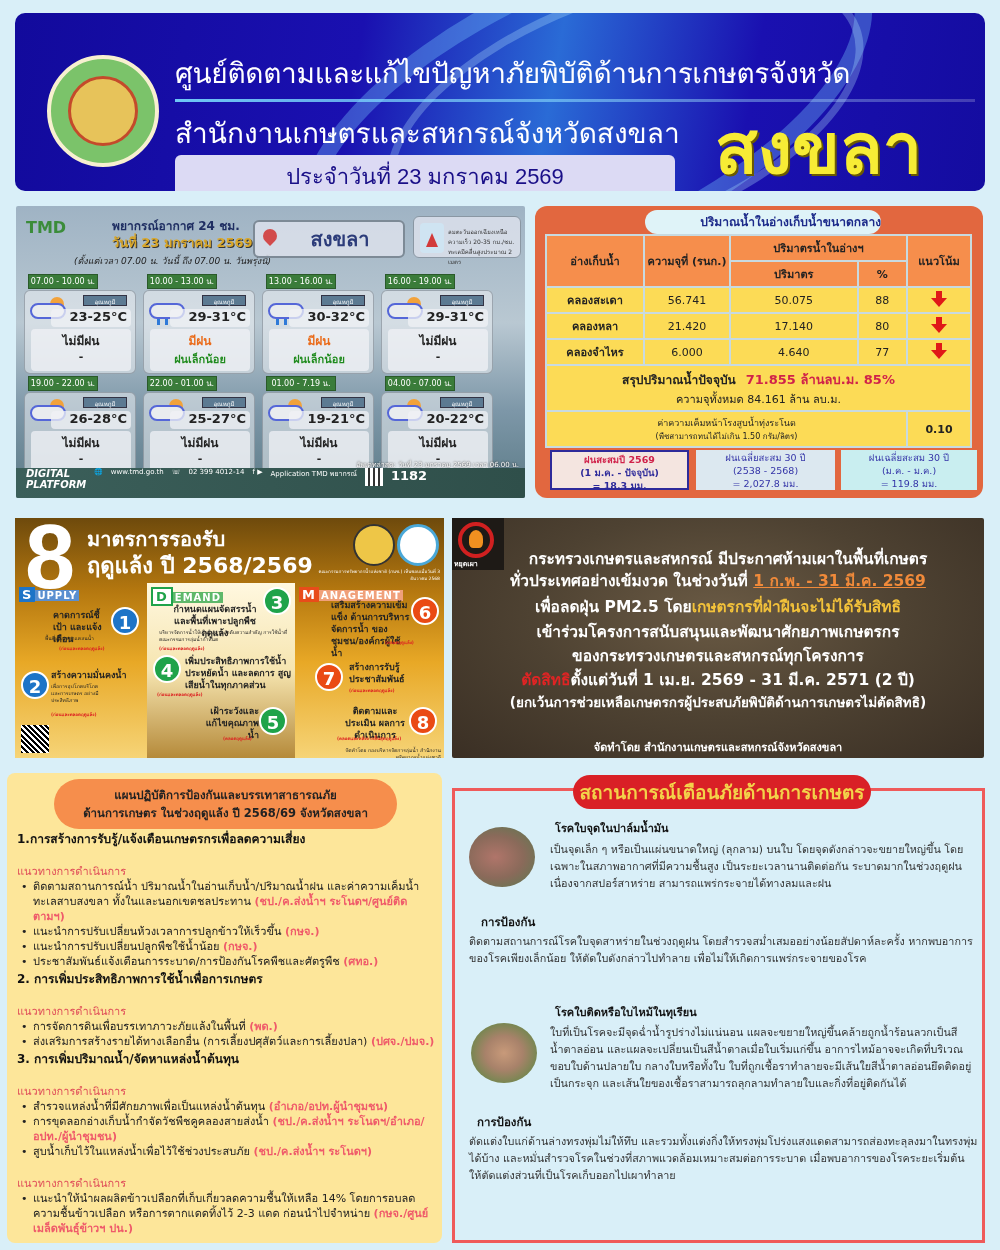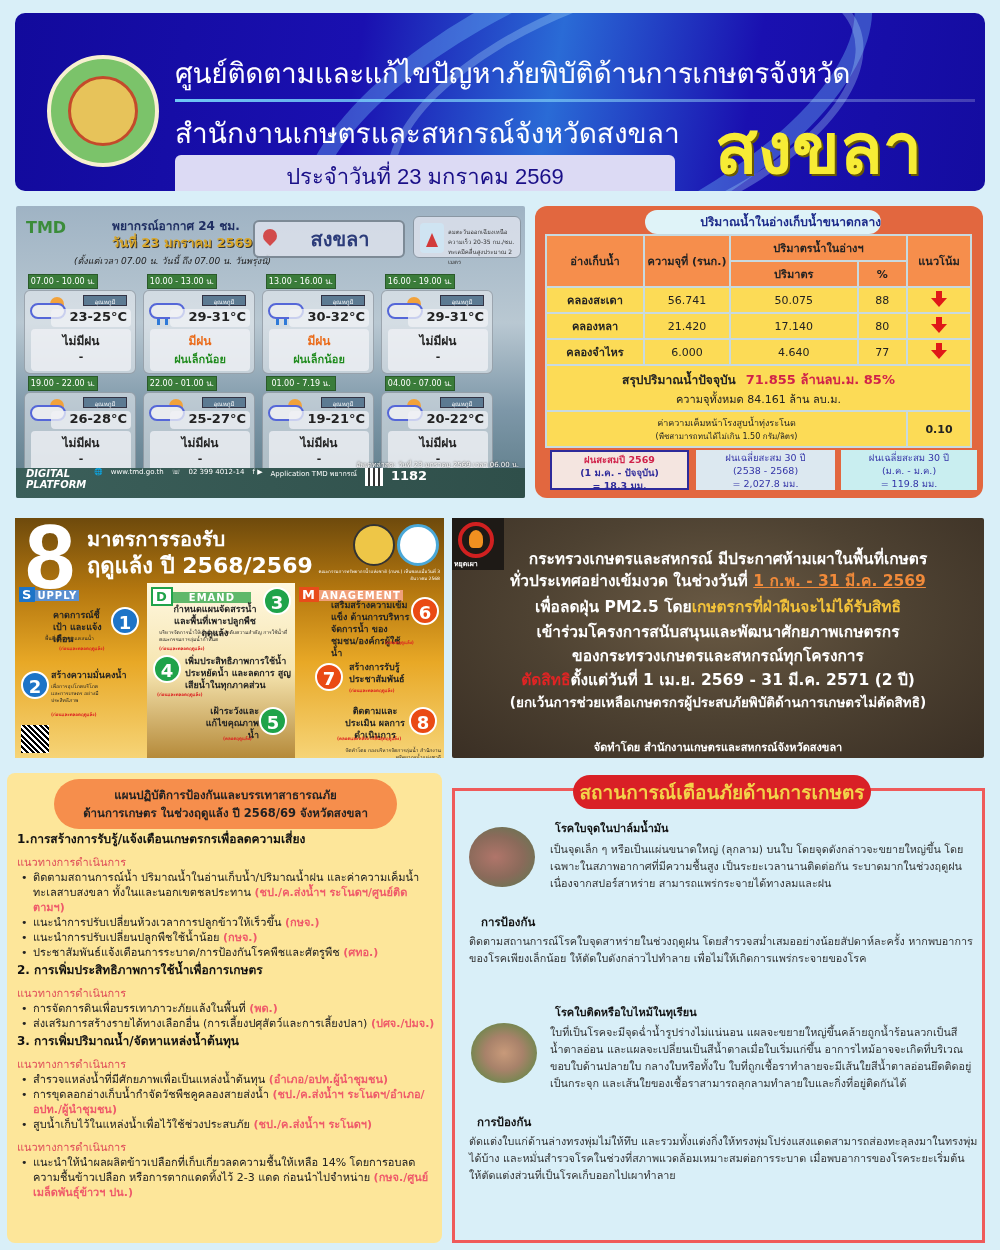--- a/index.html
+++ b/index.html
@@ -83,21 +83,21 @@
 .m-seal1{left:338px;top:6px;width:42px;height:42px;border-radius:50%;background:#eec647;border:2px solid #333}
 .m-seal2{left:382px;top:6px;width:42px;height:42px;border-radius:50%;background:#fff;border:3px solid #4aa8d8}
 .m-note{left:300px;top:50px;font-size:4.5px;color:#fff;width:125px;text-align:right}
 .col{position:absolute;top:65px;height:175px}
 .col-s{left:0;width:127px}
 .col-d{left:132px;width:148px;background:linear-gradient(180deg,#fff8e0 0%,#f6e5b0 50%,#b58a3a 100%)}
 .col-m{left:280px;width:149px}
 .ch{position:absolute;top:4px;left:4px;font-size:10px;font-weight:bold;color:#fff;letter-spacing:1px}
 .ch b{display:inline-block;background:#1d74c7;padding:0 3px;font-size:13px}
 .col-d .ch b{background:#fff;color:#1fa34a;border:2px solid #1fa34a}
-.col-d .ch span{background:#5fb86a;padding:0 16px}
+.col-d .ch span{background:#5fb86a;padding:0 2px}
 .col-m .ch b{background:#e84c1a}
 .col-m .ch span{background:#f0a07a;padding:0 2px}
 .col-s .ch span{background:#5a8fd0;padding:0 2px}
 .num{position:absolute;width:28px;height:28px;border-radius:50%;color:#fff;font-weight:bold;font-size:18px;text-align:center;line-height:28px;border:2px solid #fff}
 .num.b{background:#1d74c7}.num.g{background:#1fa34a}.num.r{background:#ea4a14}
 .mitem{position:absolute;font-size:9px;font-weight:bold;color:#222;line-height:12px}
 .mnote{position:absolute;font-size:4.5px;color:#d22;font-weight:bold}
 .msmall{position:absolute;font-size:5px;color:#222;line-height:7px}
 .qr2{position:absolute;width:28px;height:28px;background:repeating-linear-gradient(45deg,#000 0 2px,#fff 2px 4px)}
 
@@ -111,21 +111,21 @@
 .bl .y{color:#f3c23a}
 .bl .u{color:#f08a3a;text-decoration:underline}
 .bl .r{color:#e02424}
 .burn-foot{left:0;top:220px;width:532px;text-align:center;font-size:11px;color:#fff;font-weight:bold}
 
 
 #plan{left:7px;top:773px;width:435px;height:470px;background:#fde69a;border-radius:8px}
 .plan-title{left:47px;top:6px;width:343px;height:50px;background:#f68e4c;border-radius:25px;color:#222;font-weight:bold;font-size:11.5px;text-align:center;line-height:18px;padding-top:7px}
 .plan-body{left:10px;top:56px;width:420px;font-size:11px;line-height:15px}
 .ph{font-weight:bold;font-size:12px;margin-top:3px;color:#111}
-.pg{color:#e0505a;margin-top:8px}
+.pg{color:#e0505a;margin-top:17px}
 .pb{padding-left:16px;position:relative;color:#222}
 .pb:before{content:"•";position:absolute;left:4px}
 .pb .rd{color:#ef5a6a;font-weight:bold}
 
 
 #alert{left:452px;top:788px;width:533px;height:455px;border:3px solid #ef5a5a;background:#d9eff8}
 .alert-title{left:118px;top:-16px;width:298px;height:34px;background:#d92026;border-radius:17px;color:#f3d34a;font-weight:bold;font-size:19px;text-align:center;line-height:34px}
 .dis-img{position:absolute;width:66px;height:60px;border-radius:50%}
 .img1{left:14px;top:36px;background:radial-gradient(ellipse at 40% 50%,#b0756a 0%,#8a6a5a 50%,#5a7a50 100%)}
 .img2{left:16px;top:232px;background:radial-gradient(ellipse at 50% 50%,#c89a7a 0%,#a8826a 40%,#4a8a3a 100%)}

